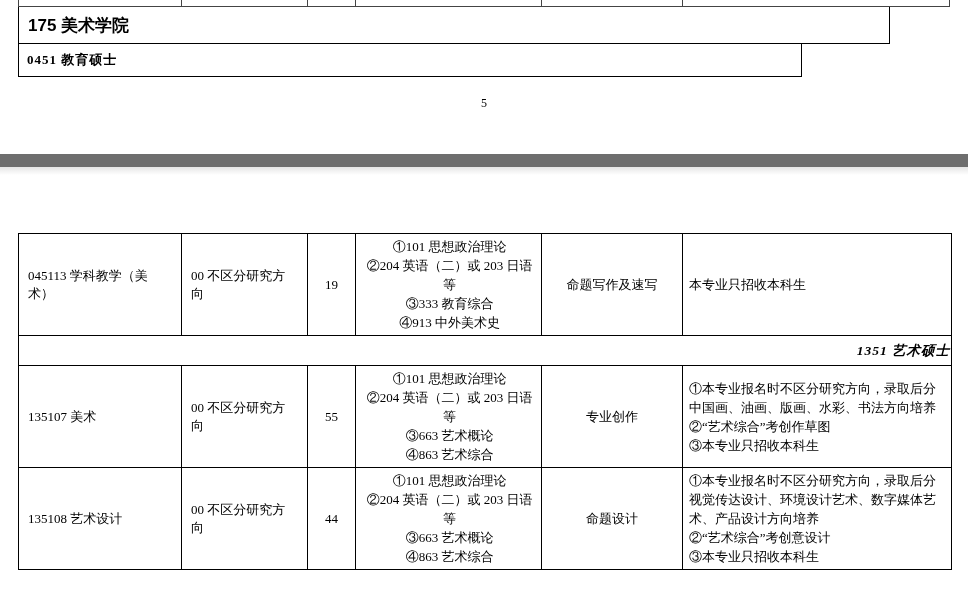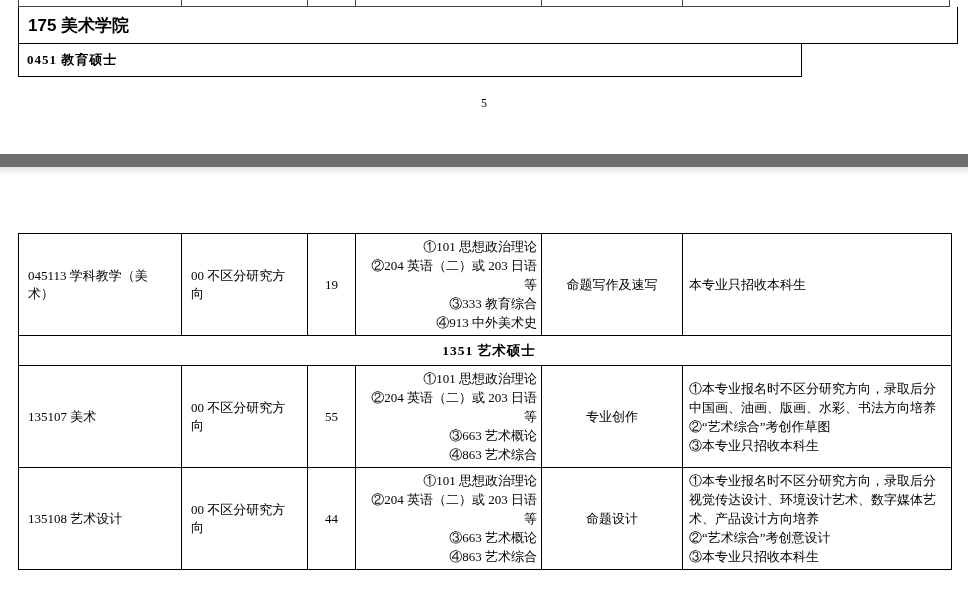--- a/index.html
+++ b/index.html
@@ -9,21 +9,21 @@
   }
   
   .prev-table-stub{
     position:absolute;left:18px;top:0;width:932px;height:7px;box-sizing:border-box;
     border-left:1px solid #444;border-right:1px solid #444;border-bottom:1px solid #444;
     display:flex;
   }
   .prev-table-stub .stubcell{height:100%;box-sizing:border-box;border-right:1px solid #444;}
   .prev-table-stub .stubcell:last-child{border-right:none;flex:1;}
   .college-row{
-    position:absolute;left:18px;top:7px;width:940px;height:37px;box-sizing:border-box;
+    position:absolute;left:18px;top:7px;width:872px;height:37px;box-sizing:border-box;
     border-left:1px solid #000;border-right:1px solid #000;border-bottom:1px solid #000;
     display:flex;align-items:center;padding-left:9px;
     font-family:"Liberation Sans","DejaVu Sans",sans-serif;font-weight:bold;font-size:17px;
   }
   .degree-row{
     position:absolute;left:18px;top:44px;width:784px;height:33px;box-sizing:border-box;
     border-left:1px solid #000;border-right:1px solid #000;border-bottom:1px solid #000;
     display:flex;align-items:center;padding-left:8px;
     font-weight:bold;font-size:13px;letter-spacing:1px;
   }
@@ -51,25 +51,25 @@
   tr.head th{
     font-family:"Liberation Sans","DejaVu Sans",sans-serif;font-weight:bold;font-size:14px;
     text-align:center;padding:0 4px;line-height:17px;
   }
   tr.row1{height:97px;}
   tr.rowsec{height:30px;}
   tr.row2{height:97px;}
   tr.row3{height:95px;}
   td.c-code,td.c-dir{text-align:left;padding-left:9px;padding-right:12px;}
   td.c-quota{text-align:center;font-family:Liberation Serif, serif;}
-  td.c-exams{text-align:right;padding:3px 4px 3px 6px;line-height:19px;}
+  td.c-exams{text-align:center;padding:3px 4px 3px 6px;line-height:19px;}
   td.c-retest{text-align:center;padding:0 4px;}
   td.c-remarks{text-align:left;padding:3px 14px 3px 6px;line-height:19px;}
   td.c-section{
-    font-weight:bold;font-size:13.5px;letter-spacing:1px;padding-left:9px;text-align:center;
+    font-weight:bold;font-size:13.5px;letter-spacing:1px;padding-left:9px;text-align:right;font-style:italic;
   }
 </style>
 </head>
 <body>
 
 <div class="screen">
 
   <div class="prev-table-stub">
     <div class="stubcell" style="width:163px"></div>
     <div class="stubcell" style="width:126px"></div>

